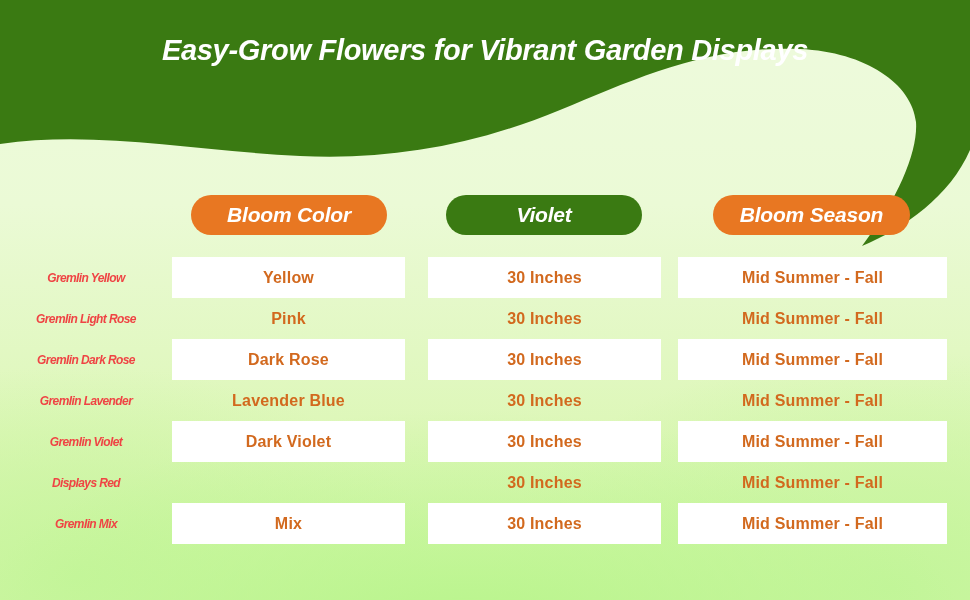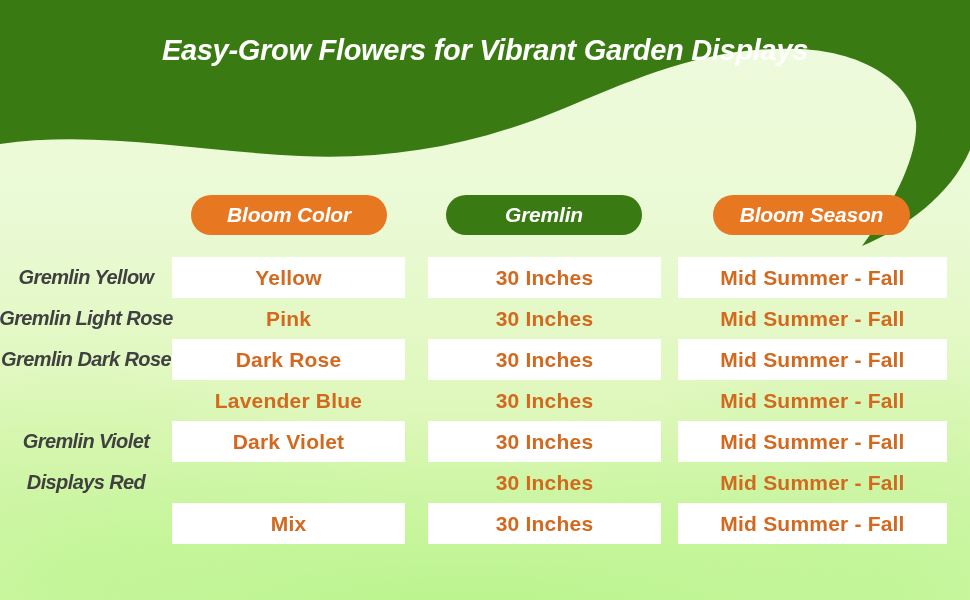--- a/index.html
+++ b/index.html
@@ -103,33 +103,33 @@
     align-items: center;
     justify-content: center;
     box-sizing: border-box;
     white-space: nowrap;
   }
   .cell.white-band { background: #ffffff; }
 
   .c-name {
     left: 0px;
     width: 172px;
-    color: #404040;
-    font-size: 20px;
+    color: #ef4444;
+    font-size: 12px;
     font-weight: bold;
     font-style: italic;
     letter-spacing: -0.6px;
   }
   .c-color  { left: 172px; width: 233px; }
   .c-height { left: 428px; width: 233px; }
   .c-season { left: 678px; width: 269px; }
 
   .c-color, .c-height, .c-season {
     color: #d2691e;
-    font-size: 21px;
+    font-size: 16px;
     font-weight: bold;
     letter-spacing: 0.2px;
   }
 </style>
 </head>
 <body>
 
 <div id="page">
 
   <div id="bg-gradient"></div>
@@ -141,21 +141,21 @@
                C196,151 96,130 0,144 Z" fill="#3a7a12"></path>
     </svg>
   </div>
 
   <div id="title">Easy-Grow Flowers for Vibrant Garden Displays</div>
 
   <div id="table">
 
     <div class="col-head orange head-bloomcolor">Bloom Color</div>
 
-    <div class="col-head green head-height">Gremlin</div>
+    <div class="col-head green head-height">Violet</div>
 
     <div class="col-head orange head-bloomseason">Bloom Season</div>
 
     <div class="row" style="top:249px">
       <div class="cell c-name">Gremlin Yellow</div>
       <div class="cell c-color white-band">Yellow</div>
       <div class="cell c-height white-band">30 Inches</div>
       <div class="cell c-season white-band">Mid Summer - Fall</div>
     </div>
 
@@ -167,38 +167,40 @@
     </div>
 
     <div class="row" style="top:331px">
       <div class="cell c-name">Gremlin Dark Rose</div>
       <div class="cell c-color white-band">Dark Rose</div>
       <div class="cell c-height white-band">30 Inches</div>
       <div class="cell c-season white-band">Mid Summer - Fall</div>
     </div>
 
     <div class="row" style="top:372px">
+      <div class="cell c-name">Gremlin Lavender</div>
       <div class="cell c-color">Lavender Blue</div>
       <div class="cell c-height">30 Inches</div>
       <div class="cell c-season">Mid Summer - Fall</div>
     </div>
 
     <div class="row" style="top:413px">
       <div class="cell c-name">Gremlin Violet</div>
       <div class="cell c-color white-band">Dark Violet</div>
       <div class="cell c-height white-band">30 Inches</div>
       <div class="cell c-season white-band">Mid Summer - Fall</div>
     </div>
 
     <div class="row" style="top:454px">
       <div class="cell c-name">Displays Red</div>
       <div class="cell c-height">30 Inches</div>
       <div class="cell c-season">Mid Summer - Fall</div>
     </div>
 
     <div class="row" style="top:495px">
+      <div class="cell c-name">Gremlin Mix</div>
       <div class="cell c-color white-band">Mix</div>
       <div class="cell c-height white-band">30 Inches</div>
       <div class="cell c-season white-band">Mid Summer - Fall</div>
     </div>
 
   </div>
 </div>
 
 </body></html>

